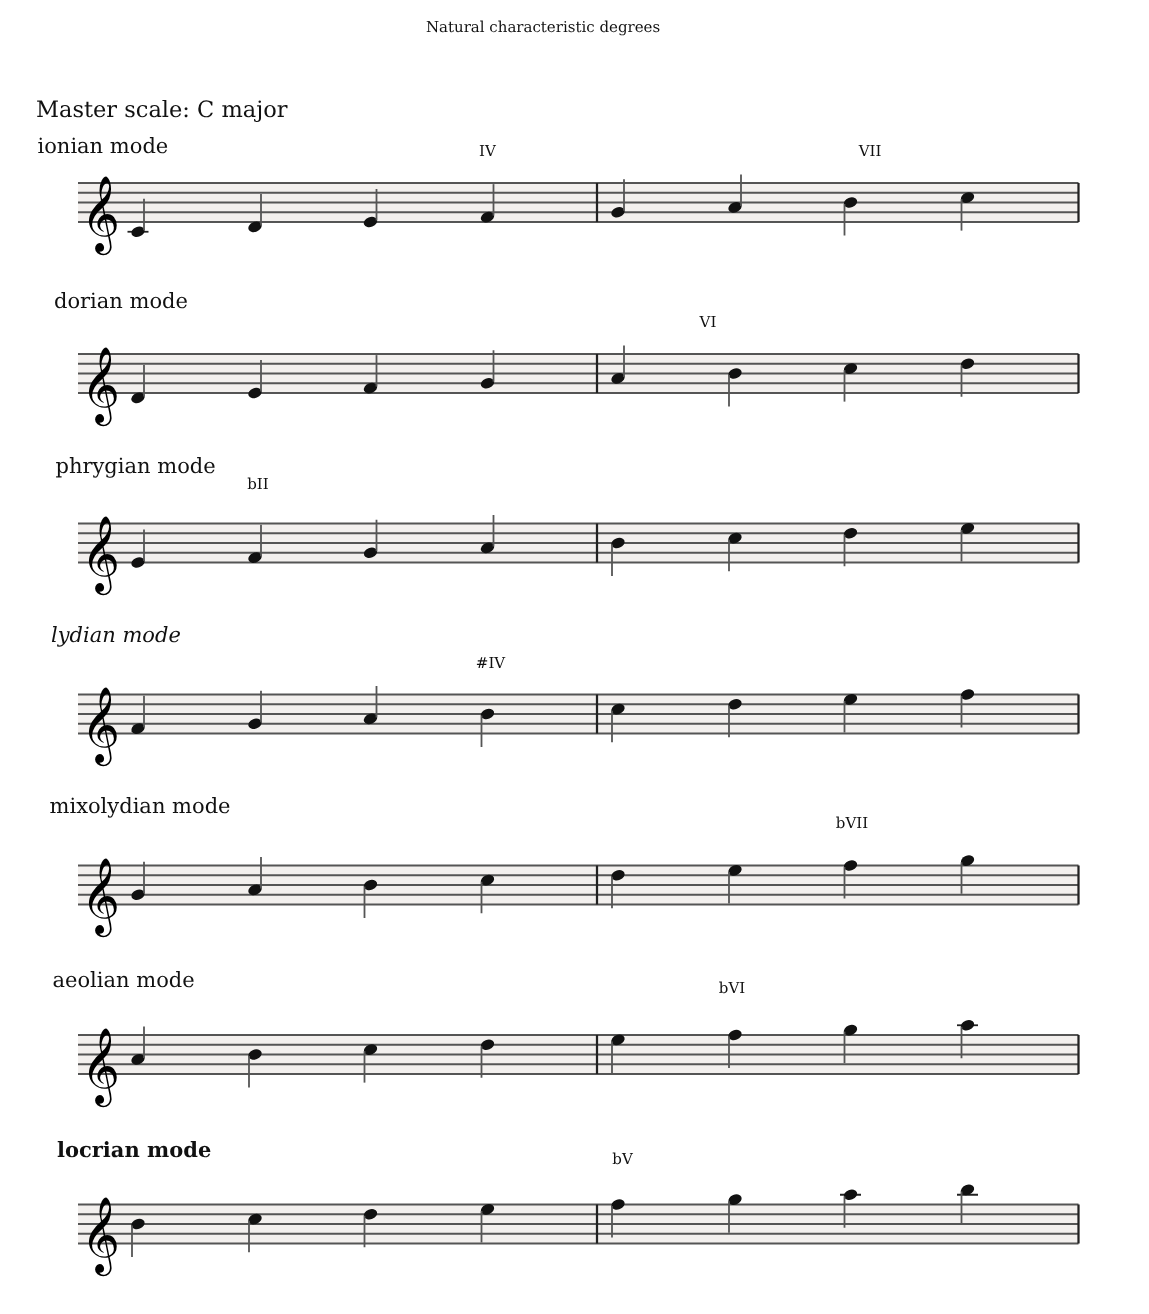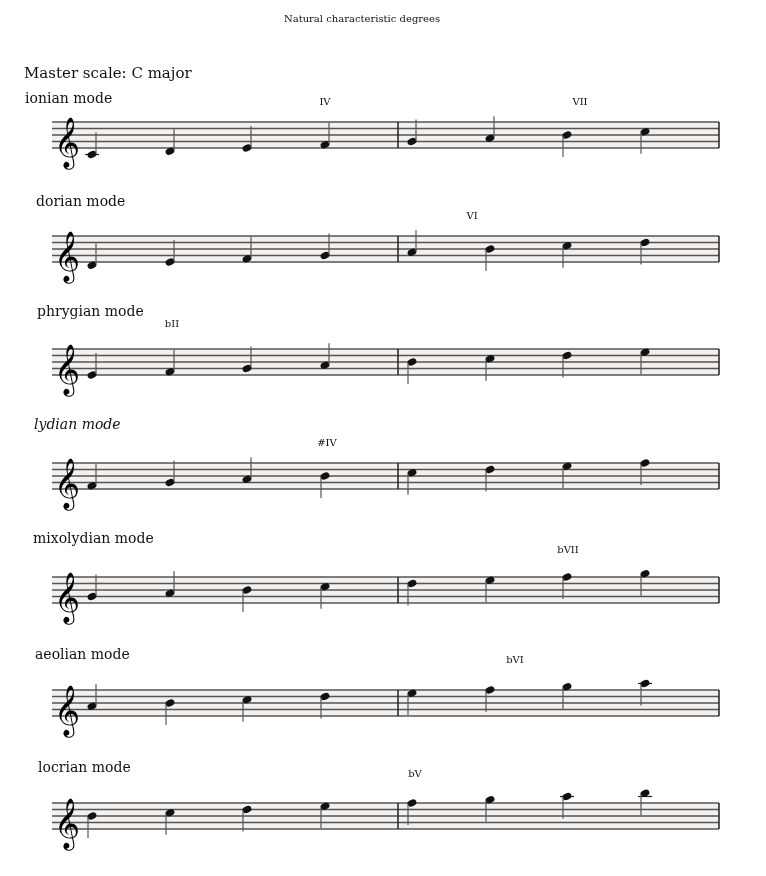--- a/index.html
+++ b/index.html
@@ -237,21 +237,21 @@
       <g>
         <ellipse cx="567" cy="30" rx="4.6" ry="3.3" transform="rotate(-22 567 30)" fill="#111"></ellipse>
         <line x1="563" x2="563" y1="31" y2="52" stroke="#555" stroke-width="1.2"></line>
       </g>
       <g>
         <ellipse cx="645" cy="26.75" rx="4.6" ry="3.3" transform="rotate(-22 645 26.75)" fill="#111"></ellipse>
         <line x1="641" x2="641" y1="27.75" y2="48.75" stroke="#555" stroke-width="1.2"></line>
       </g>
     </svg>
     <div class="mode-label" style="left: 35px; top: 646px;">aeolian mode</div>
-    <div class="degree" style="left: 488px; top: 654px; margin-left: 27px;">bVI</div>
+    <div class="degree" style="left: 488px; top: 654px;">bVI</div>
     <svg class="staff" width="766" height="80" style="top: 660px;">
       <rect x="52" y="30" width="667" height="26" fill="#f3f0ee"></rect>
       <line x1="52" x2="719" y1="30" y2="30" stroke="#555555" stroke-width="1.3"></line>
       <line x1="52" x2="719" y1="36.5" y2="36.5" stroke="#555555" stroke-width="1.3"></line>
       <line x1="52" x2="719" y1="43" y2="43" stroke="#555555" stroke-width="1.3"></line>
       <line x1="52" x2="719" y1="49.5" y2="49.5" stroke="#555555" stroke-width="1.3"></line>
       <line x1="52" x2="719" y1="56" y2="56" stroke="#555555" stroke-width="1.3"></line>
       <line x1="398" x2="398" y1="30" y2="56" stroke="#222" stroke-width="1.5"></line>
       <line x1="719" x2="719" y1="30" y2="56" stroke="#222" stroke-width="1.5"></line>
       <text x="54" y="65" font-size="44" font-family="DejaVu Sans, sans-serif">𝄞</text>
@@ -282,21 +282,21 @@
       <g>
         <ellipse cx="567" cy="26.75" rx="4.6" ry="3.3" transform="rotate(-22 567 26.75)" fill="#111"></ellipse>
         <line x1="563" x2="563" y1="27.75" y2="48.75" stroke="#555" stroke-width="1.2"></line>
       </g>
       <g>
         <line x1="638" x2="652" y1="23.5" y2="23.5" stroke="#222" stroke-width="1.2"></line>
         <ellipse cx="645" cy="23.5" rx="4.6" ry="3.3" transform="rotate(-22 645 23.5)" fill="#111"></ellipse>
         <line x1="641" x2="641" y1="24.5" y2="45.5" stroke="#555" stroke-width="1.2"></line>
       </g>
     </svg>
-    <div class="mode-label" style="left: 38px; top: 759px;">locrian mode</div>
+    <div class="mode-label" style="left: 38px; top: 759px; font-weight: bold;">locrian mode</div>
     <div class="degree" style="left: 415px; top: 768px; text-align: right;">bV</div>
     <svg class="staff" width="766" height="80" style="top: 773px;">
       <rect x="52" y="30" width="667" height="26" fill="#f3f0ee"></rect>
       <line x1="52" x2="719" y1="30" y2="30" stroke="#555555" stroke-width="1.3"></line>
       <line x1="52" x2="719" y1="36.5" y2="36.5" stroke="#555555" stroke-width="1.3"></line>
       <line x1="52" x2="719" y1="43" y2="43" stroke="#555555" stroke-width="1.3"></line>
       <line x1="52" x2="719" y1="49.5" y2="49.5" stroke="#555555" stroke-width="1.3"></line>
       <line x1="52" x2="719" y1="56" y2="56" stroke="#555555" stroke-width="1.3"></line>
       <line x1="398" x2="398" y1="30" y2="56" stroke="#222" stroke-width="1.5"></line>
       <line x1="719" x2="719" y1="30" y2="56" stroke="#222" stroke-width="1.5"></line>

